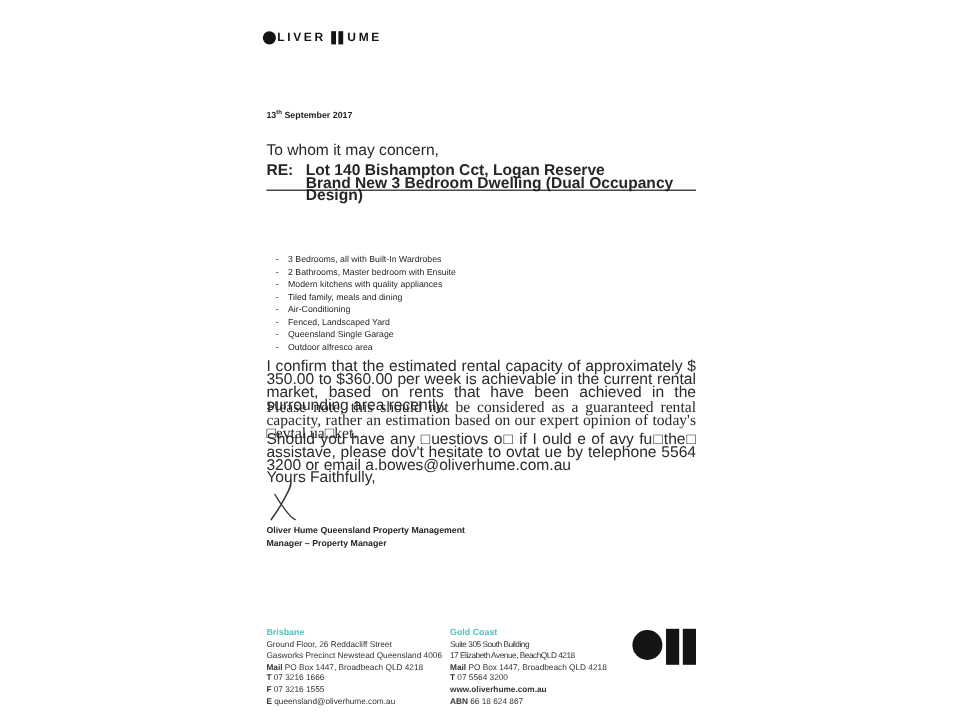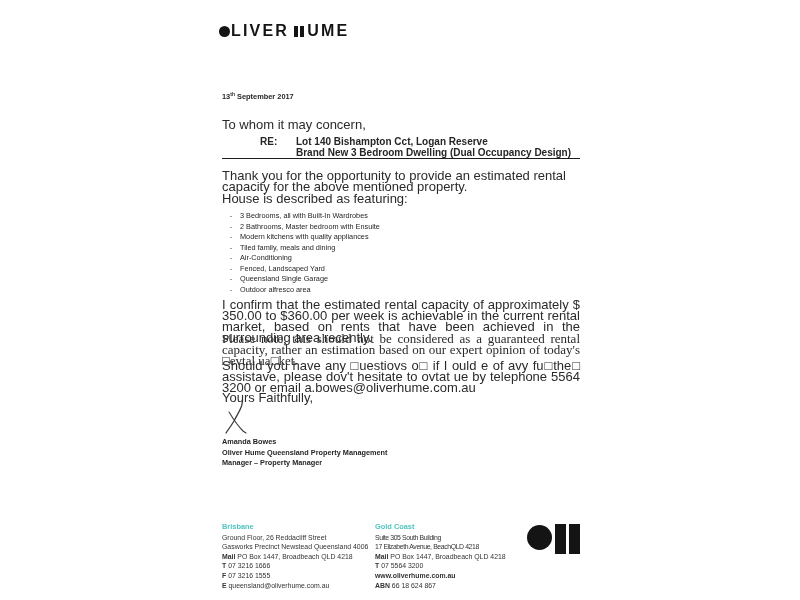--- a/index.html
+++ b/index.html
@@ -2,33 +2,33 @@
 <html><head>
 <meta charset="utf-8">
 <style>
   * { margin:0; padding:0; box-sizing:border-box; }
   html,body { width:800px; height:600px; background:#fdfdfd; font-family:"Liberation Sans", sans-serif; }
   .page { position:relative; width:800px; height:600px; background:#fff; overflow:hidden; color:#262626; }
 
   
   .brand { position:absolute; left:219px; top:24px; display:flex; align-items:center; height:14px; }
   .brand .dot { width:11px; height:11px; background:#141414; border-radius:50%; margin-right:1px; }
-  .brand .word { font-size:16px; font-weight:bold; letter-spacing:2.2px; color:#141414; }
+  .brand .word { font-size:10px; font-weight:bold; letter-spacing:2.2px; color:#141414; }
   .brand .hbars { display:inline-flex; margin:0 1px 0 5px; }
   .brand .hbars i { display:block; width:4px; height:11px; background:#141414; margin-right:2px; }
 
   
   .col { position:absolute; left:222px; width:358px; }
   .body-text { font-size:13px; line-height:11px; color:#2a2a2a; }
   .just { text-align:justify; }
   .bold { font-weight:bold; }
   .date { top:91px; font-size:7.4px; font-weight:bold; }
   .date sup { font-size:5px; vertical-align:super; }
   .salutation { top:119px; }
-  .re-block { top:137px; display:flex; font-weight:bold; font-size:10px; line-height:10.5px;margin-left:38px; }
+  .re-block { top:137px; display:flex; font-weight:bold; font-size:13px; line-height:10.5px; }
   .re-label { width:36px; }
   .rule { position:absolute; left:222px; top:158px; width:358px; height:1px; background:#1c1c1c; }
   .p-intro { top:170px; }
   .p-featintro { top:193px; }
   .features { top:211px; }
   .feature-row { display:flex; font-size:7.3px; line-height:10.5px; }
   .feature-row .dash { width:18px; text-align:center; }
   .p-confirm { top:299px; }
   .p-note { top:333px;font-family:Liberation Serif, serif; }
   .p-contact { top:360px; }
@@ -68,22 +68,20 @@
 
   <div class="col re-block">
     <div class="re-label">RE:</div>
     <div>
       <div>Lot 140 Bishampton Cct, Logan Reserve</div>
       <div>Brand New 3 Bedroom Dwelling (Dual Occupancy Design)</div>
     </div>
   </div>
   <div class="rule"></div>
 
-  <div class="col body-text p-intro">Thank you for the opportunity to provide an estimated rental capacity for the above mentioned property.</div>
-  <div class="col body-text p-featintro">House is described as featuring:</div>
 
   <div class="col features">
     <div class="feature-row">
         <span class="dash">-</span>
         <span>3 Bedrooms, all with Built-In Wardrobes</span>
       </div>
     <div class="feature-row">
         <span class="dash">-</span>
         <span>2 Bathrooms, Master bedroom with Ensuite</span>
       </div>
@@ -116,21 +114,20 @@
   <div class="col body-text just p-confirm">I confirm that the estimated rental capacity of approximately $ 350.00 to $360.00 per week is achievable in the current rental market, based on rents that have been achieved in the surrounding area recently.</div>
   <div class="col body-text just p-note">Please note, this should not be considered as a guaranteed rental capacity, rather an estimation based on our expert opinion of today's □evtal ua□ket.</div>
   <div class="col body-text just p-contact">Should you have any □uestiovs o□ if I ould e of avy fu□the□ assistave, please dov't hesitate to ovtat ue by telephone 5564 3200 or email a.bowes@oliverhume.com.au</div>
 
   <div class="col body-text closing">Yours Faithfully,</div>
   <svg class="signature" width="30" height="36" viewBox="0 0 30 36">
     <path d="M18,2 C20,6 14,14 10,22 C7,27 4,31 2,34" fill="none" stroke="#3a3a3a" stroke-width="1.3" stroke-linecap="round"></path>
     <path d="M5,13 C8,18 13,26 19,32 L22,34" fill="none" stroke="#3a3a3a" stroke-width="1.1" stroke-linecap="round"></path>
   </svg>
   <div class="col signer">
-    <div>Amanda Bowes</div>
     <div>Oliver Hume Queensland Property Management</div>
     <div>Manager – Property Manager</div>
   </div>
 
   <div class="footer-col fc-gc">
     <div class="head" style="color:#4fc4c1">Gold Coast</div>
     <div class="tight">Suite 305 South Building</div>
     <div class="tight">17 Elizabeth Avenue, BeachQLD 4218</div>
     <div><span class="bold">Mail</span><span> PO Box 1447, Broadbeach QLD 4218</span></div>
     <div><span class="bold">T</span><span> 07 5564 3200</span></div>

